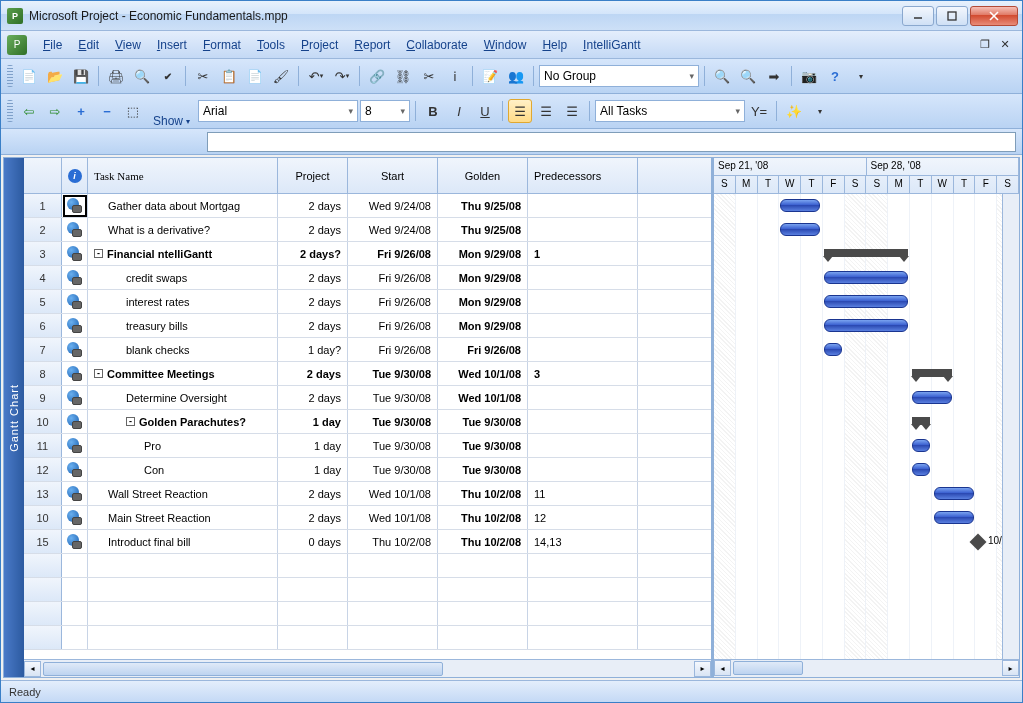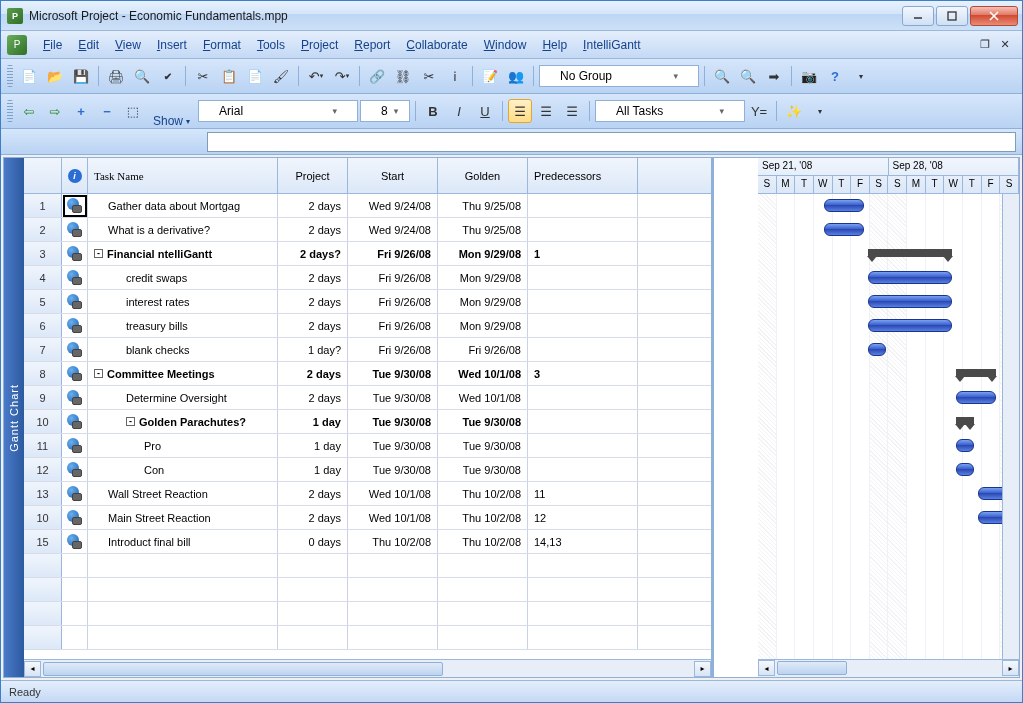--- a/index.html
+++ b/index.html
@@ -23,21 +23,21 @@
 .menu-spacer { flex:1; }
 .menu-docbtns { display:flex; gap:6px; margin-right:4px; }
 .menu-docbtn { width:14px; height:14px; display:flex;align-items:center;justify-content:center; color:#333; font-size:11px; }
 
 
 .toolbar-area { background: linear-gradient(#d6e6fb,#b9d3f3); border-bottom:1px solid #8fb0d9; padding:3px 6px; }
 .toolbar-row { display:flex; align-items:center; gap:2px; height:28px; }
 .tb-grip { width:6px; height:22px; background: repeating-linear-gradient(#7fa0c9,#7fa0c9 1px,transparent 1px,transparent 3px); margin-right:2px; border-radius:2px; }
 .tb-btn { width:24px; height:24px; border-radius:3px; display:flex; align-items:center; justify-content:center; font-size:13px; color:#333; }
 .tb-sep { width:1px; height:20px; background:#8fb0d9; margin:0 3px; }
-.tb-combo { height:22px; border:1px solid #8fb0d9; background:#fff; display:flex; align-items:center; padding:0 20px; font-size:12px; }
+.tb-combo { height:22px; border:1px solid #8fb0d9; background:#fff; display:flex; align-items:center; padding:0 4px; font-size:12px; }
 .tb-combo .dd { margin-left:auto; font-size:9px; color:#666; padding-left:6px; }
 .tb-text-btn { height:22px; padding:0 6px; display:flex; align-items:center; font-size:12px; color:#15428b; gap:3px;margin-top:20px;}
 .tb-text-btn .dd { font-size:8px; }
 .align-active { background: linear-gradient(#fff0c7,#ffdb87); border:1px solid #e0a830; border-radius:3px; }
 
 
 .formula-bar { height:26px; background: linear-gradient(#d6e6fb,#b9d3f3); border-bottom:1px solid #8fb0d9; display:flex; align-items:center; padding:4px 6px; }
 .formula-input { flex:1; height:20px; background:#fff; border:1px solid #7f9db9; margin-left:200px; }
 
 
@@ -61,36 +61,36 @@
 .grid-row { display:flex; height:24px; border-bottom:1px solid #d6dde8; }
 .gr-rownum { width:38px; background: linear-gradient(#f0f5fc,#dce8f8); border-right:1px solid #9bb7dc; display:flex; align-items:center; justify-content:center; font-size:11px; color:#333; }
 .gr-info { width:26px; border-right:1px solid #c8d4e6; display:flex; align-items:center; justify-content:center; }
 .task-icon { width:15px; height:15px; position:relative; }
 .task-icon::before { content:''; position:absolute; width:12px; height:12px; background:radial-gradient(circle at 35% 35%, #6ab0f0, #1a5fb0); border-radius:50%; top:0; left:0; }
 .task-icon::after { content:''; position:absolute; width:8px; height:6px; background:#666; border-radius:2px; bottom:0; right:0; border:1px solid #444; }
 .gr-cell { border-right:1px solid #c8d4e6; display:flex; align-items:center; padding:0 6px; font-size:11px; white-space:nowrap; overflow:hidden; }
 .gr-taskname { width:190px; }
 .gr-duration { width:70px; justify-content:flex-end; }
 .gr-start { width:90px; justify-content:flex-end; }
-.gr-finish { width:90px; justify-content:flex-end; }
+.gr-finish { width:90px; justify-content:flex-end;font-weight:bold; }
 .gr-pred { width:110px; }
 .indent1 { padding-left: 20px; }
 .indent2 { padding-left: 38px; }
 .indent3 { padding-left: 56px; }
 .bold { font-weight:bold; }
 .outline-btn { width:9px; height:9px; border:1px solid #666; display:inline-flex; align-items:center; justify-content:center; font-size:9px; line-height:1; margin-right:4px; background:#fff; }
 .selected-cell { border:2px solid #000; margin:-1px; }
 
 .grid-scroll-h { height:18px; background:#e8eef7; border-top:1px solid #9bb7dc; display:flex; align-items:center; }
 .scroll-btn { width:17px; height:16px; background:linear-gradient(#f5f8fd,#d8e4f4); border:1px solid #9bb7dc; display:flex; align-items:center; justify-content:center; font-size:8px; }
 .scroll-track { flex:1; background:#e8eef7; height:16px; position:relative; }
 .scroll-thumb-h { position:absolute; height:14px; top:1px; background:linear-gradient(#e0eaf8,#bdd3f0); border:1px solid #8fb0d9; border-radius:2px; }
 
 
-.gantt-pane { flex:1; display:flex; flex-direction:column; overflow:hidden;margin-left:44px; }
+.gantt-pane { flex:1; display:flex; flex-direction:column; overflow:hidden; }
 .gantt-header { height:36px; background: linear-gradient(#f0f5fc,#dce8f8); border-bottom:1px solid #9bb7dc; display:flex; flex-direction:column; }
 .gantt-header-top { height:18px; display:flex; border-bottom:1px solid #9bb7dc; }
 .gantt-week { border-right:1px solid #9bb7dc; font-size:10px; padding:2px 4px; }
 .gantt-header-bot { height:18px; display:flex; }
 .gantt-day { width:22px; border-right:1px solid #9bb7dc; text-align:center; font-size:10px; padding-top:2px; }
 .gantt-body { flex:1; position:relative; overflow:hidden; background:#fff; }
 .gantt-grid { position:absolute; inset:0; display:flex; }
 .gantt-col { width:22px; border-right:1px solid #eef2f8; }
 .gantt-col.weekend { background:repeating-linear-gradient(45deg,#f3f3f3,#f3f3f3 1px,#fff 1px,#fff 3px); }
 .gantt-rows { position:absolute; inset:0; }

